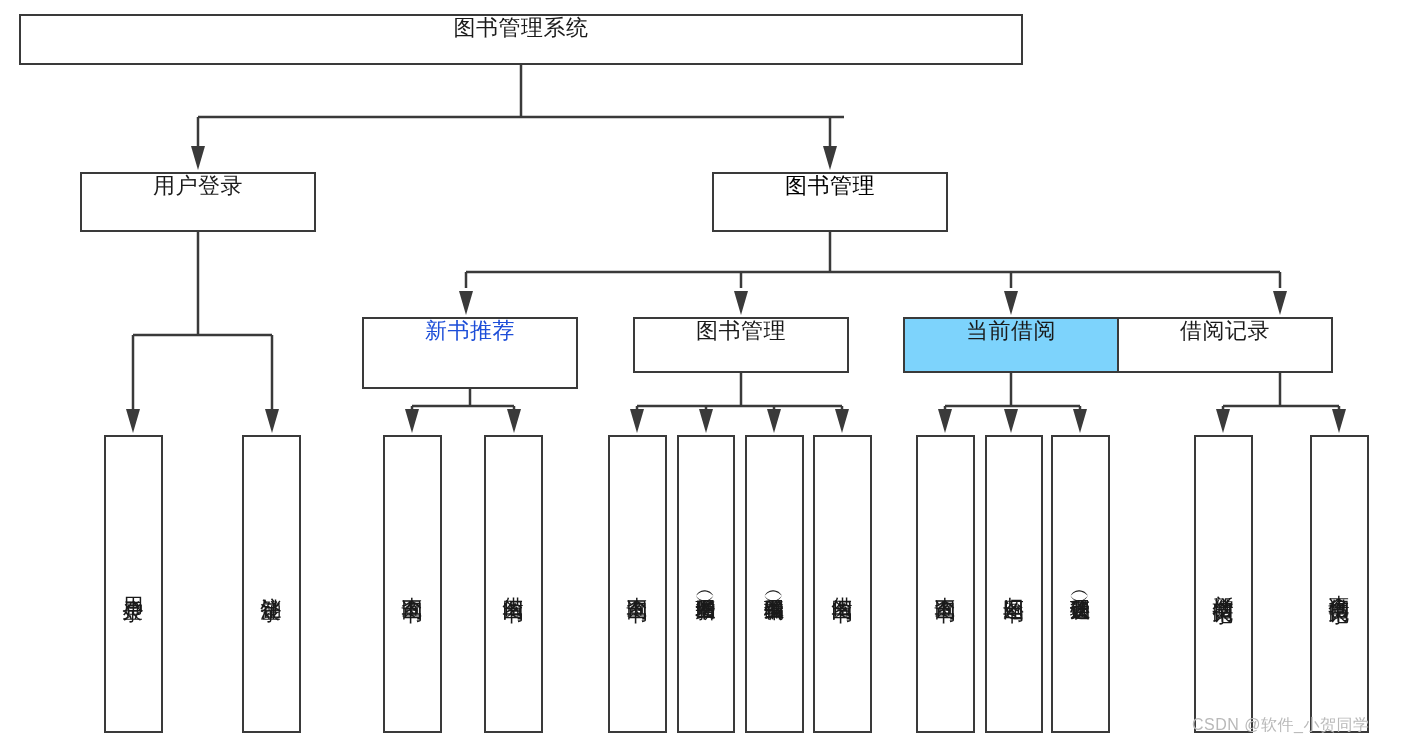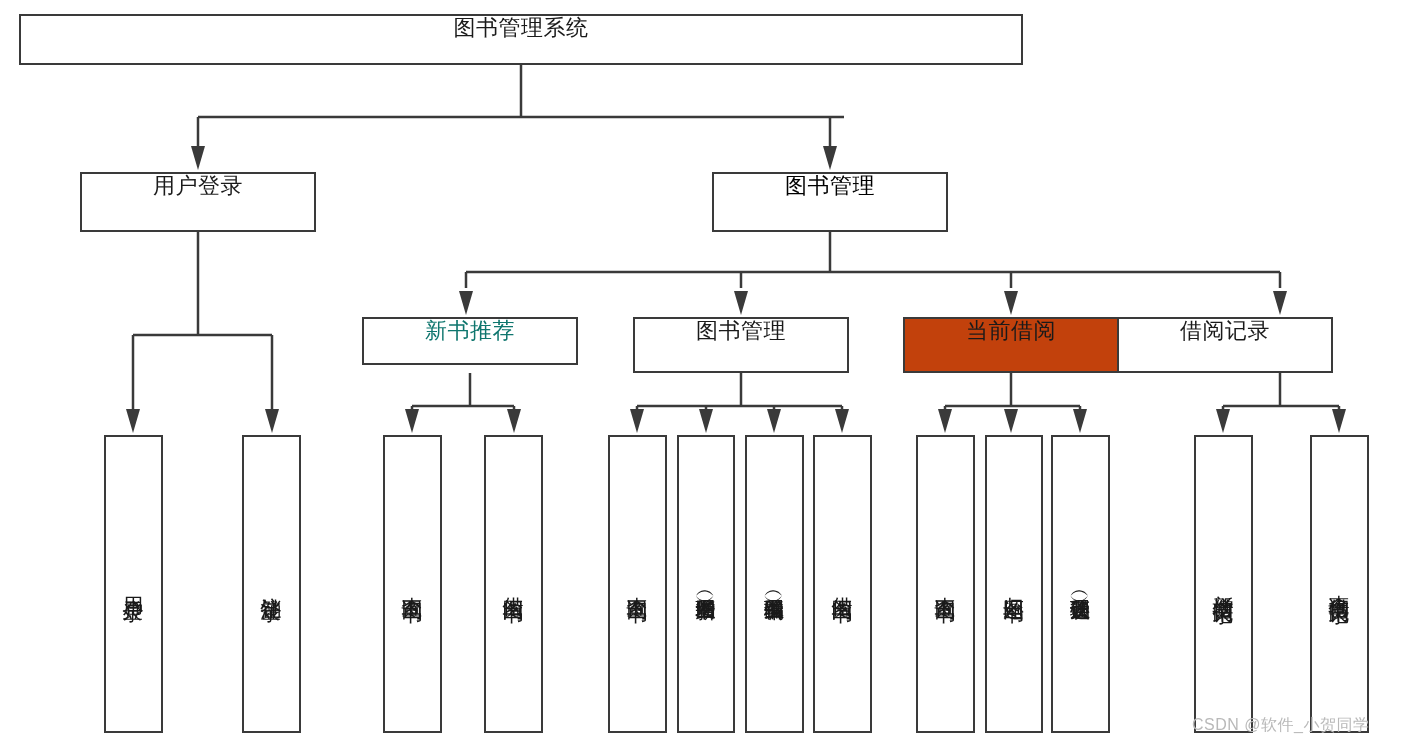--- a/index.html
+++ b/index.html
@@ -134,27 +134,27 @@
   <div id="node-layer">
       <div class="node horiz" style="left: 19px; top: 14px; width: 1004px; height: 51px; border-color: rgb(58, 58, 58); background: rgb(255, 255, 255); color: rgb(26, 26, 26);">
         <span class="label">图书管理系统</span>
       </div>
       <div class="node horiz" style="left: 80px; top: 172px; width: 236px; height: 60px; border-color: rgb(58, 58, 58); background: rgb(255, 255, 255); color: rgb(26, 26, 26);">
         <span class="label">用户登录</span>
       </div>
       <div class="node horiz" style="left: 712px; top: 172px; width: 236px; height: 60px; border-color: rgb(58, 58, 58); background: rgb(255, 255, 255); color: #000000;">
         <span class="label">图书管理</span>
       </div>
-      <div class="node horiz" style="left: 362px; top: 317px; width: 216px; height: 48px; border-color: rgb(58, 58, 58); background: rgb(255, 255, 255); color: #0f766e;">
+      <div class="node horiz" style="left: 362px; top: 317px; width: 216px; height: 72px; border-color: rgb(58, 58, 58); background: rgb(255, 255, 255); color: #1d4ed8;">
         <span class="label">新书推荐</span>
       </div>
       <div class="node horiz" style="left: 633px; top: 317px; width: 216px; height: 56px; border-color: rgb(58, 58, 58); background: rgb(255, 255, 255); color: rgb(26, 26, 26);">
         <span class="label">图书管理</span>
       </div>
-      <div class="node horiz" style="left: 903px; top: 317px; width: 216px; height: 56px; border-color: rgb(58, 58, 58); background: #c2410c; color: rgb(26, 26, 26);">
+      <div class="node horiz" style="left: 903px; top: 317px; width: 216px; height: 56px; border-color: rgb(58, 58, 58); background: #7dd3fc; color: rgb(26, 26, 26);">
         <span class="label">当前借阅</span>
       </div>
       <div class="node horiz" style="left: 1117px; top: 317px; width: 216px; height: 56px; border-color: rgb(58, 58, 58); background: rgb(255, 255, 255); color: rgb(26, 26, 26);">
         <span class="label">借阅记录</span>
       </div>
       <div class="node vert" style="left: 104px; top: 435px; width: 59px; height: 298px; border-color: rgb(58, 58, 58); background: rgb(255, 255, 255); color: rgb(26, 26, 26);">
         <span class="label">用户登录</span>
       </div>
       <div class="node vert" style="left: 242px; top: 435px; width: 59px; height: 298px; border-color: rgb(58, 58, 58); background: rgb(255, 255, 255); color: rgb(26, 26, 26);">
         <span class="label">注销登录</span>

